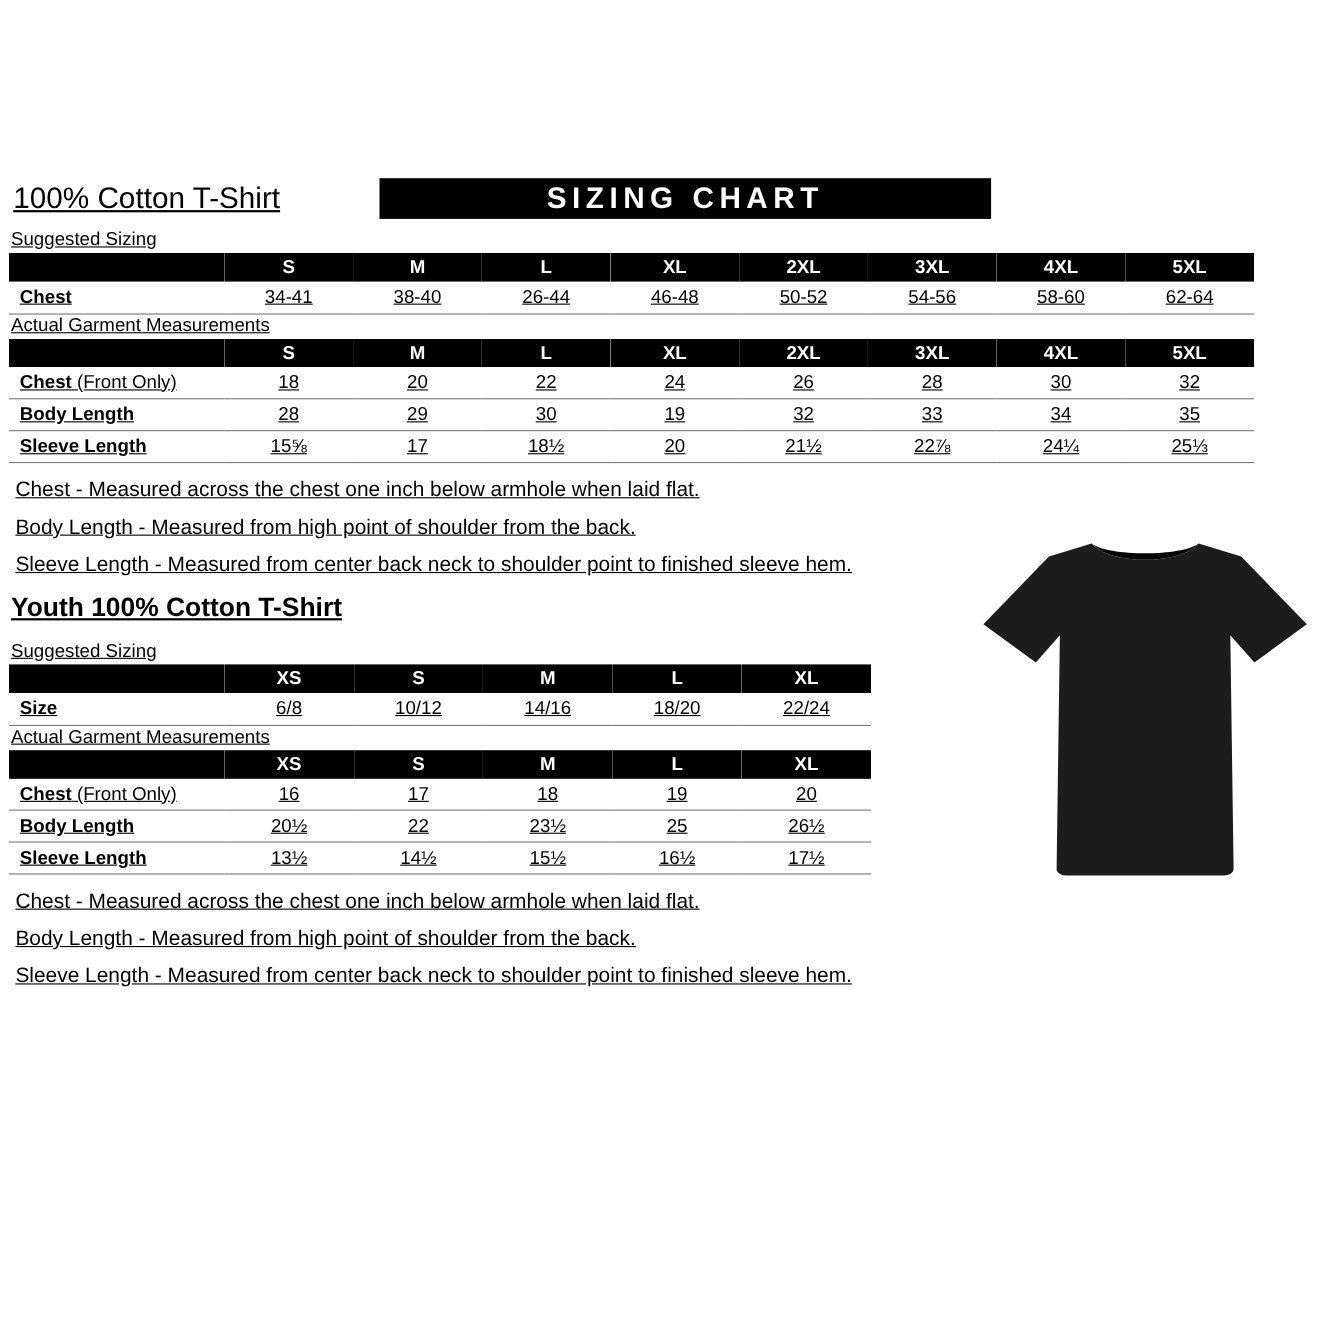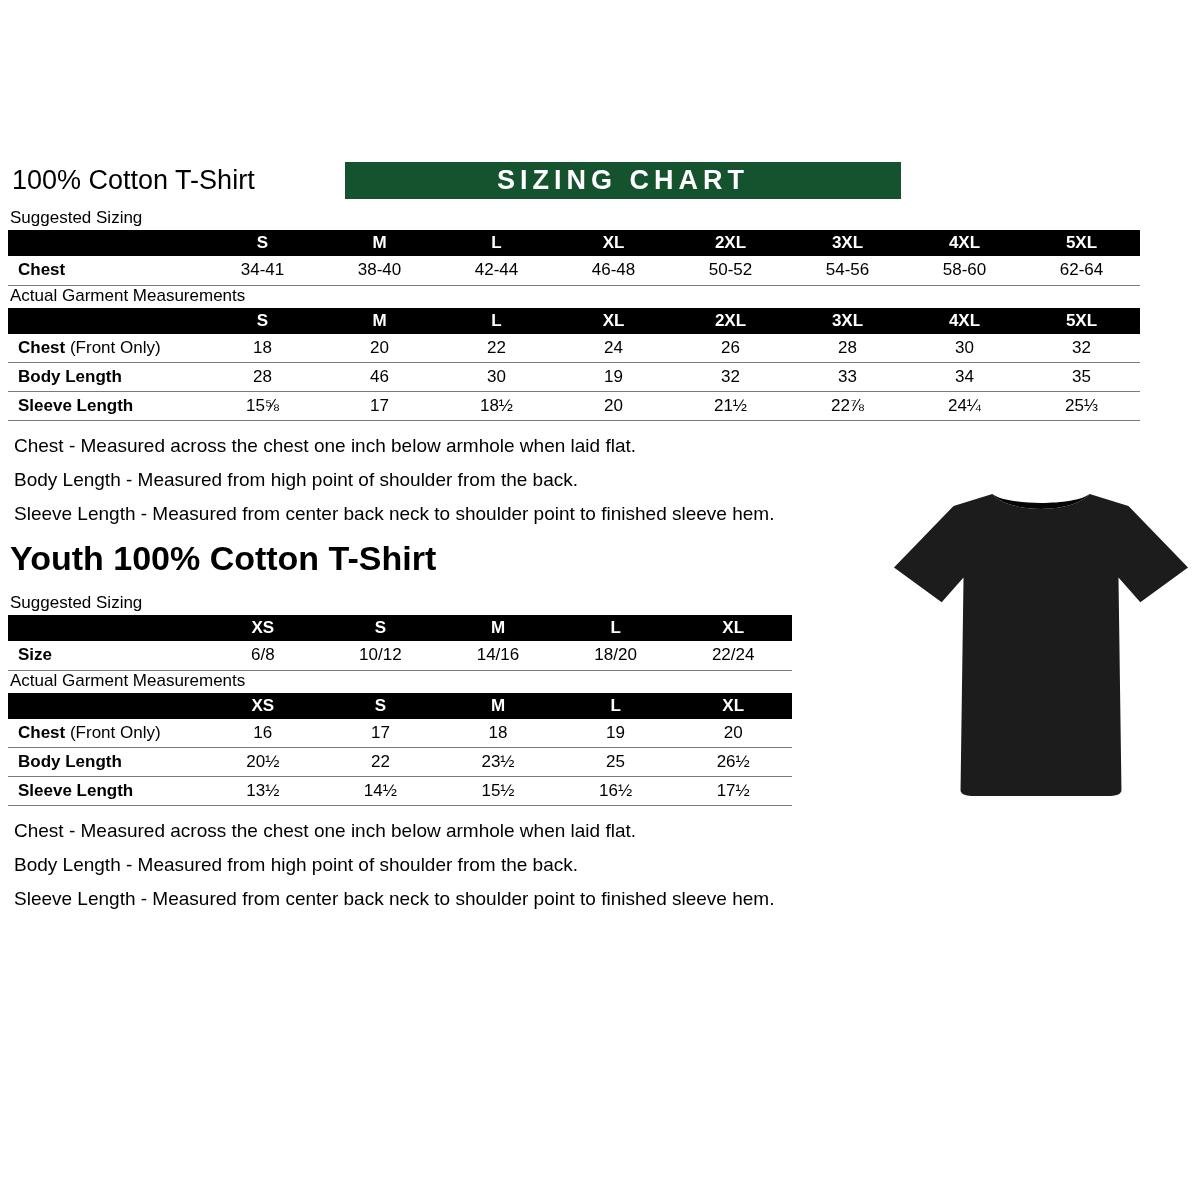--- a/index.html
+++ b/index.html
@@ -2,26 +2,26 @@
 <html><head>
 <meta charset="utf-8">
 <style>
   * { box-sizing: border-box; margin: 0; padding: 0; }
   html, body { background: #ffffff; }
   body {
     width: 1200px; height: 1200px;
     font-family: "Liberation Sans", sans-serif;
     color: #000; overflow: hidden;
   }
-  .content { position: relative; width: 1069px; height: 1200px; padding: 162px 8px 0 8px; }
+  .content { position: relative; width: 1069px; height: 1200px; padding: 162px 8px 0 8px; text-decoration: underline; }
 
   .header-row { display: flex; align-items: center; margin-bottom: 9px; }
   .page-title { font-size: 27px; font-weight: 400; width: 337px; padding-left: 4px; white-space: nowrap; }
   .banner {
-    background: #14532d; color: #fff; width: 556px; height: 37px;
+    background: #000000; color: #fff; width: 556px; height: 37px;
     display: flex; align-items: center; justify-content: center;
     font-size: 27px; font-weight: 700; letter-spacing: 5px; white-space: nowrap;
   }
 
   .section-label { font-size: 17px; font-weight: 400; padding-left: 2px; }
   .tbl-wrap { margin-top: 2px; }
   .adult-width { width: 1132px; }
   .youth-width { width: 784px; }
 
   table.size-table { width: 100%; border-collapse: collapse; table-layout: fixed; }
@@ -31,21 +31,21 @@
   table.size-table thead th { background: #000; color: #fff; font-weight: 700; height: 26px; }
   table.size-table td { height: 29px; border-bottom: 1px solid #7a7a7a; }
   table.size-table th:first-child, table.size-table td:first-child { width: 196px; }
   table.size-table td:first-child { text-align: left; padding-left: 10px; margin-top: 40px; }
   table.size-table td:first-child b { font-weight: 700; }
 
   .mt-section { }
   .notes { margin-top: 14px; padding-left: 6px; }
   .note { font-size: 19px; margin-bottom: 12px; }
 
-  .youth-title { font-size: 34px; font-weight: 700; margin-top: 14px; padding-left: 2px; }
+  .youth-title { font-size: 24px; font-weight: 700; margin-top: 14px; padding-left: 2px; }
   .youth-sub { margin-top: 15px; }
 
   .tshirt { position: absolute; left: 892px; top: 474px; width: 298px; height: 338px; }
   .tshirt svg { width: 100%; height: 100%; display: block; }
 </style>
 </head>
 <body>
 
 <div class="content">
 
@@ -70,21 +70,21 @@
             <th>3XL</th>
             <th>4XL</th>
             <th>5XL</th>
           </tr>
         </thead>
         <tbody>
           <tr>
             <td><b>Chest</b></td>
             <td>34-41</td>
             <td>38-40</td>
-            <td>42-44</td>
+            <td>26-44</td>
             <td>46-48</td>
             <td>50-52</td>
             <td>54-56</td>
             <td>58-60</td>
             <td>62-64</td>
           </tr>
         </tbody>
       </table>
     </div>
 
@@ -112,21 +112,21 @@
             <td>22</td>
             <td>24</td>
             <td>26</td>
             <td>28</td>
             <td>30</td>
             <td>32</td>
           </tr>
           <tr>
             <td><b>Body Length</b></td>
             <td>28</td>
-            <td>46</td>
+            <td>29</td>
             <td>30</td>
             <td>19</td>
             <td>32</td>
             <td>33</td>
             <td>34</td>
             <td>35</td>
           </tr>
           <tr>
             <td><b>Sleeve Length</b></td>
             <td>15⅝</td>

